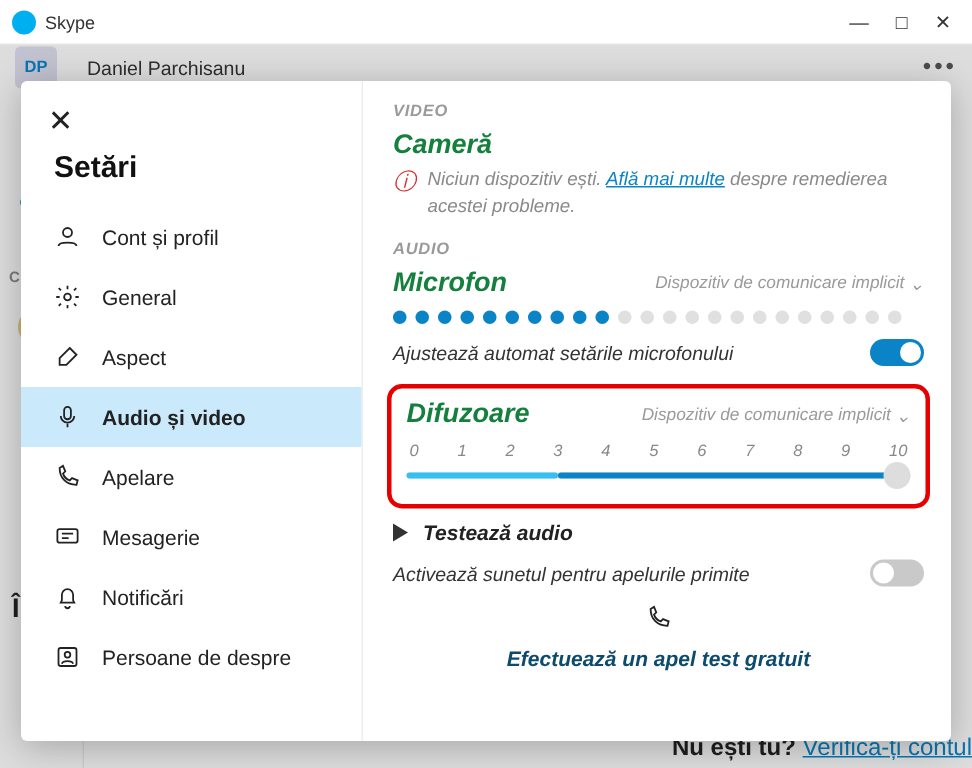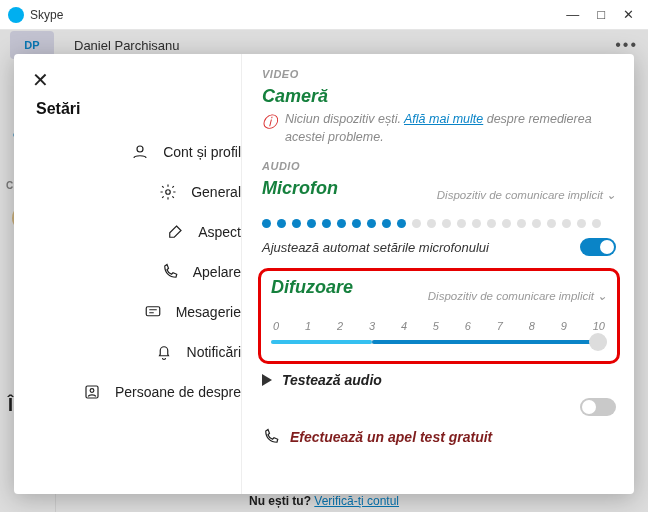--- a/index.html
+++ b/index.html
@@ -8,42 +8,42 @@
   
   .titlebar { height: 30px; display: flex; align-items: center; padding: 0 8px; border-bottom: 1px solid #e5e5e5; }
   .titlebar .app-icon { width: 16px; height: 16px; border-radius: 50%; background: #00aff0; margin-right: 6px; }
   .titlebar .app-name { font-size: 12px; color: #333; }
   .winctrls { margin-left: auto; display: flex; gap: 18px; font-size: 13px; color: #333; padding-right: 6px;}
   .winctrls span { cursor: default; }
 
   
   .dim { position: absolute; top:30px; left:0; right:0; bottom:0; background: #f6f6f6; }
   .bg-header { height: 30px; display:flex; align-items:center; padding:0 10px; }
-  .bg-avatar { width:44px; height:28px; border-radius:4px; background:#d8d8e8; color:#0a84c7; font-size:11px; font-weight:600; display:flex; align-items:center; justify-content:center; }
+  .bg-avatar { width:28px; height:28px; border-radius:4px; background:#d8d8e8; color:#0a84c7; font-size:11px; font-weight:600; display:flex; align-items:center; justify-content:center; }
   .bg-name { font-size:13px; margin-left:20px; color:#333; }
   .bg-dots { margin-left:auto; font-size:16px; color:#555; letter-spacing:2px; }
   .bg-left { position:absolute; left:0; top:60px; width:56px; bottom:0; border-right:1px solid #e5e5e5; }
   .bg-left .lblock { display:flex; flex-direction:column; align-items:center; margin-top:20px; font-size:9px; color:#0a84c7;}
   .bg-left .lblock .ic { width:22px; height:18px; background:#0a84c7; border-radius:3px; margin-bottom:2px;}
   .bg-chaturi { position:absolute; left:6px; top:150px; font-size:10px; color:#888; font-weight:600; letter-spacing:0.5px;}
   .bg-avatar2 { position:absolute; left:12px; top:175px; width:26px; height:26px; border-radius:50%; background:#e2c58a;}
   .bg-incep { position:absolute; left:8px; top:365px; font-size:18px; font-weight:700; color:#222;}
   .bg-search2 { position:absolute; left:14px; top:395px; color:#888; font-size:14px;}
-  .bg-foot { position:absolute; left:0; right:0; bottom:4px; text-align:center; font-size:12px; color:#222;}
+  .bg-foot { position:absolute; left:0; right:0; bottom:4px; text-align:right; font-size:16px; color:#222;}
   .bg-foot a { color:#0a84c7; text-decoration:underline; }
 
   
   .overlay { position:absolute; top:30px; left:0; right:0; bottom:0; background:rgba(0,0,0,0.10); }
 
   
   .panel { position:absolute; top:54px; left:14px; width:620px; height:440px; background:#fff; border-radius:4px; box-shadow:0 4px 24px rgba(0,0,0,0.25); display:flex; overflow:hidden;}
   .sidebar { width:228px; border-right:1px solid #eee; display:flex; flex-direction:column; padding:8px 0 8px 0;}
   .sidebar .close { font-size:20px; color:#222; padding:6px 0 2px 18px; cursor:pointer;}
-  .sidebar h2 { font-size:16px; font-weight:700; padding:6px 0 14px 22px; color:#111;}
-  .side-item { display:flex; align-items:center; gap:14px; height:40px; padding-left:22px; font-size:14px; color:#222; cursor:pointer;justify-content:flex-end;}
+  .sidebar h2 { font-size:20px; font-weight:700; padding:6px 0 14px 22px; color:#111;}
+  .side-item { display:flex; align-items:center; gap:14px; height:40px; padding-left:22px; font-size:14px; color:#222; cursor:pointer;}
   .side-item.active { background:#caeafc; font-weight:600;}
   .side-item .ic { width:18px; display:flex; justify-content:center; color:#333; }
   .side-item svg { stroke:#222; fill:none; stroke-width:1.6; }
 
   .content { flex:1; padding:14px 18px 10px 20px; overflow-y:auto; position:relative;font-style:italic;}
   .sec-label { font-size:11px; letter-spacing:0.5px; color:#9a9a9a; font-weight:600; margin-bottom:6px;}
   .sec-title { font-size:18px; font-weight:700; color:#15803d; margin-bottom:4px;}
   .row { display:flex; align-items:center; }
   .warn { display:flex; align-items:flex-start; gap:8px; font-size:12.5px; color:#8a8a8a; line-height:1.4; margin-bottom:14px;}
   .warn .ic { color:#d92c2c; font-size:15px; margin-top:0;}
@@ -65,21 +65,21 @@
   .ticks { display:flex; justify-content:space-between; font-size:11px; color:#888; margin-bottom:3px; padding:0 2px;}
   .slider-wrap { position:relative; height:14px;}
   .slider-track { position:absolute; left:0; right:0; top:5px; height:4px; background:#e0e0e0; border-radius:2px;}
   .slider-fill { position:absolute; left:0; top:5px; height:4px; border-radius:2px;}
   .slider-fill.a { width:30%; background:#35c0f0;}
   .slider-fill.b { left:30%; width:66%; background:#0a84c7;}
   .slider-thumb { position:absolute; right:0; top:-2px; width:18px; height:18px; border-radius:50%; background:#ddd;}
 
   .test-row { display:flex; align-items:center; gap:10px; font-size:14px; font-weight:700; color:#222; margin:6px 0 10px 0;}
   .test-row .tri { width:0; height:0; border-left:10px solid #333; border-top:6px solid transparent; border-bottom:6px solid transparent;}
-  .call-row { display:flex; align-items:center; gap:10px; font-size:14px; font-weight:700; color:#7f1d1d; margin-top:6px;}
+  .call-row { display:flex; align-items:center; gap:10px; font-size:14px; font-weight:700; color:#0c4a6e; margin-top:6px;flex-direction:column;}
   .call-row svg { stroke:#222; fill:none; stroke-width:1.6;}
 </style>
 </head>
 <body>
 
 <div class="titlebar">
   <span class="app-icon"></span>
   <span class="app-name">Skype</span>
   <div class="winctrls">
     <span>—</span>
@@ -134,20 +134,29 @@
         </span>
       <span>General</span>
     </div>
     <div class="side-item">
       <span class="ic">
           <svg width="18" height="18" viewBox="0 0 24 24">
             <path d="M14 4l6 6-9 9H5v-6z"></path>
           </svg>
         </span>
       <span>Aspect</span>
+    </div>
+    <div class="side-item active">
+      <span class="ic">
+          <svg width="18" height="18" viewBox="0 0 24 24">
+            <rect x="9" y="3" width="6" height="11" rx="3"></rect>
+            <path d="M6 11a6 6 0 0 0 12 0M12 18v3"></path>
+          </svg>
+        </span>
+      <span>Audio și video</span>
     </div>
     <div class="side-item">
       <span class="ic">
           <svg width="18" height="18" viewBox="0 0 24 24">
             <path d="M5 4c0 9 6 15 15 15l1-4-5-2-2 2c-3-1-5-3-6-6l2-2-2-5z"></path>
           </svg>
         </span>
       <span>Apelare</span>
     </div>
     <div class="side-item">
@@ -184,21 +193,21 @@
     <div class="sec-title">Cameră</div>
     <div class="warn">
       <span class="ic">ⓘ</span>
       <span>
         <span>Niciun dispozitiv ești. </span><a href="#">Află mai multe</a><span> despre remedierea acestei probleme.</span>
       </span>
     </div>
 
     <div class="sec-label">AUDIO</div>
     <div class="row">
-      <div class="sec-title" style="margin-bottom:12px">Microfon</div>
+      <div class="sec-title" style="margin-bottom:0">Microfon</div>
       <div class="dev-select">
           <span>Dispozitiv de comunicare implicit</span>
         </div>
     </div>
     <div class="level-dots">
       <span class="on"></span>
         <span class="on"></span>
         <span class="on"></span>
         <span class="on"></span>
         <span class="on"></span>
@@ -223,21 +232,21 @@
     </div>
     <div class="opt-row">
       <span>Ajustează automat setările microfonului</span>
       <div class="toggle on">
           <div class="knob"></div>
         </div>
     </div>
 
     <div class="highlight-box">
       <div class="row" style="margin-bottom:6px;">
-        <div class="sec-title" style="margin-bottom:16px">Difuzoare</div>
+        <div class="sec-title" style="margin-bottom:3px">Difuzoare</div>
         <div class="dev-select">
             <span>Dispozitiv de comunicare implicit</span>
           </div>
       </div>
       <div class="ticks">
         <span>0</span>
           <span>1</span>
           <span>2</span>
           <span>3</span>
           <span>4</span>
@@ -255,20 +264,21 @@
         <div class="slider-thumb"></div>
       </div>
     </div>
 
     <div class="test-row">
       <div class="tri"></div>
       <span>Testează audio</span>
     </div>
 
     <div class="opt-row">
+      <span>Activează sunetul pentru apelurile primite</span>
       <div class="toggle off">
           <div class="knob"></div>
         </div>
     </div>
 
     <div class="call-row">
       <svg width="18" height="18" viewBox="0 0 24 24">
           <path d="M5 4c0 9 6 15 15 15l1-4-5-2-2 2c-3-1-5-3-6-6l2-2-2-5z"></path>
         </svg>
       <span>Efectuează un apel test gratuit</span>

